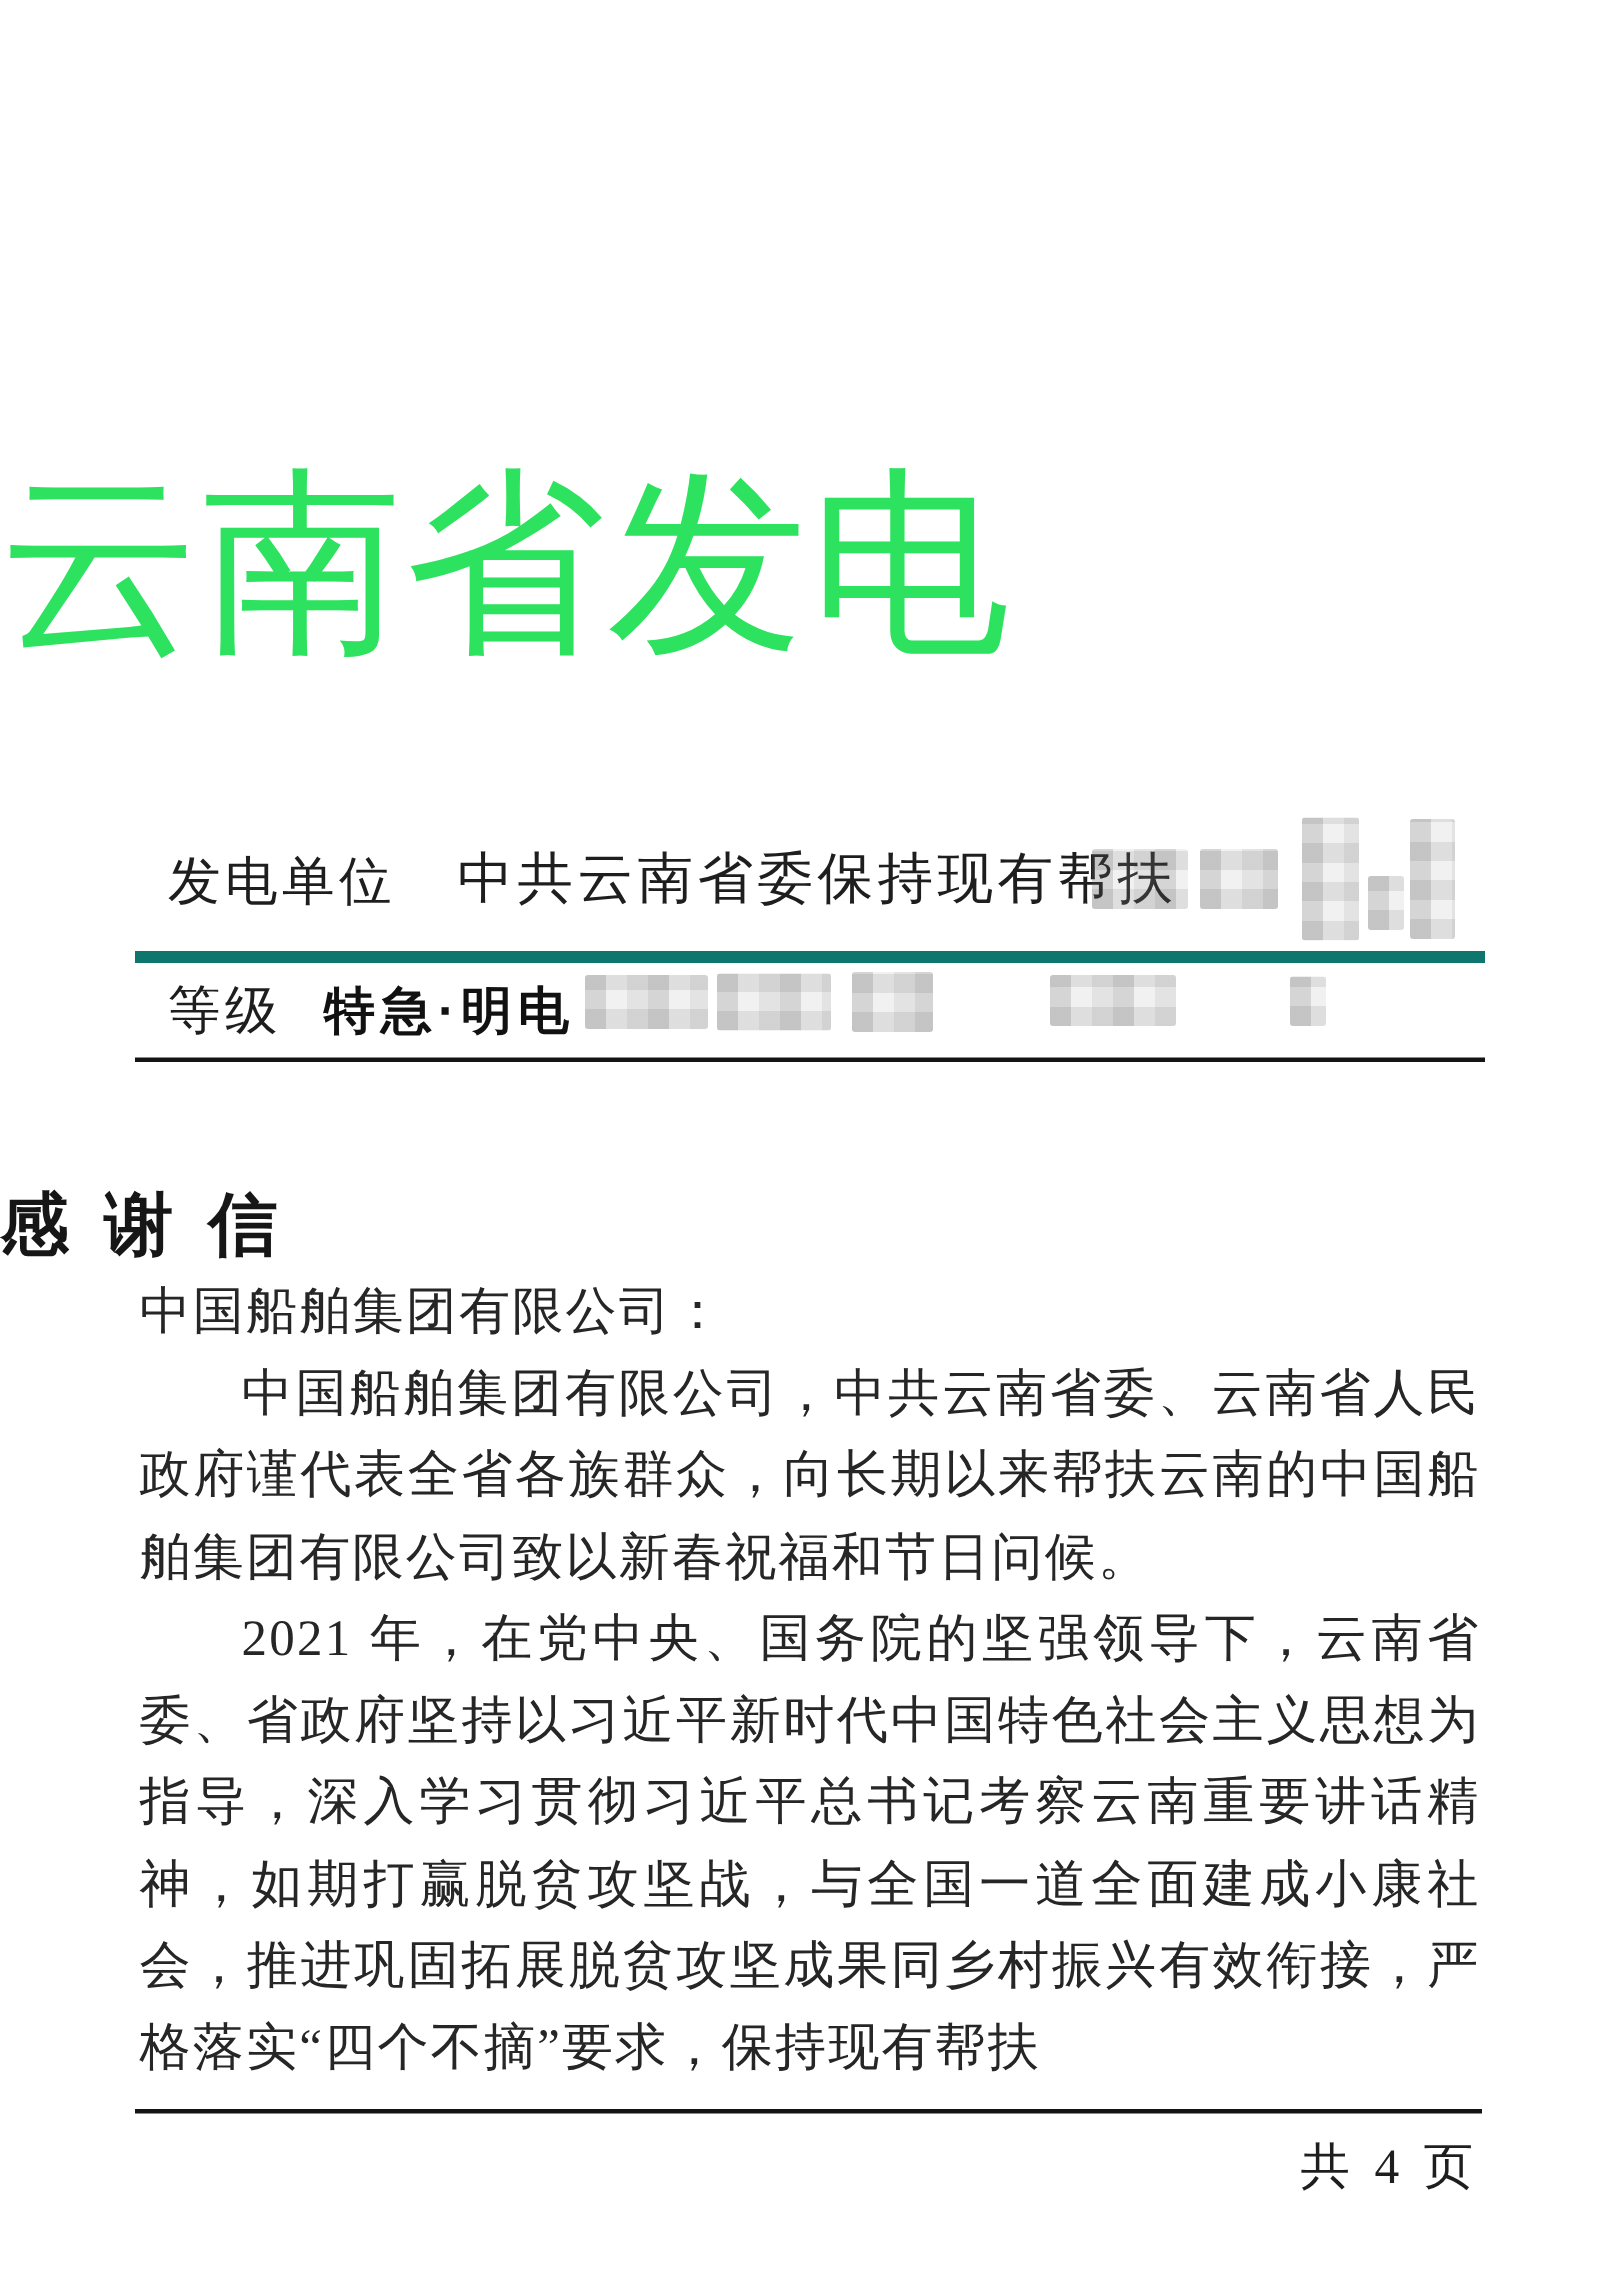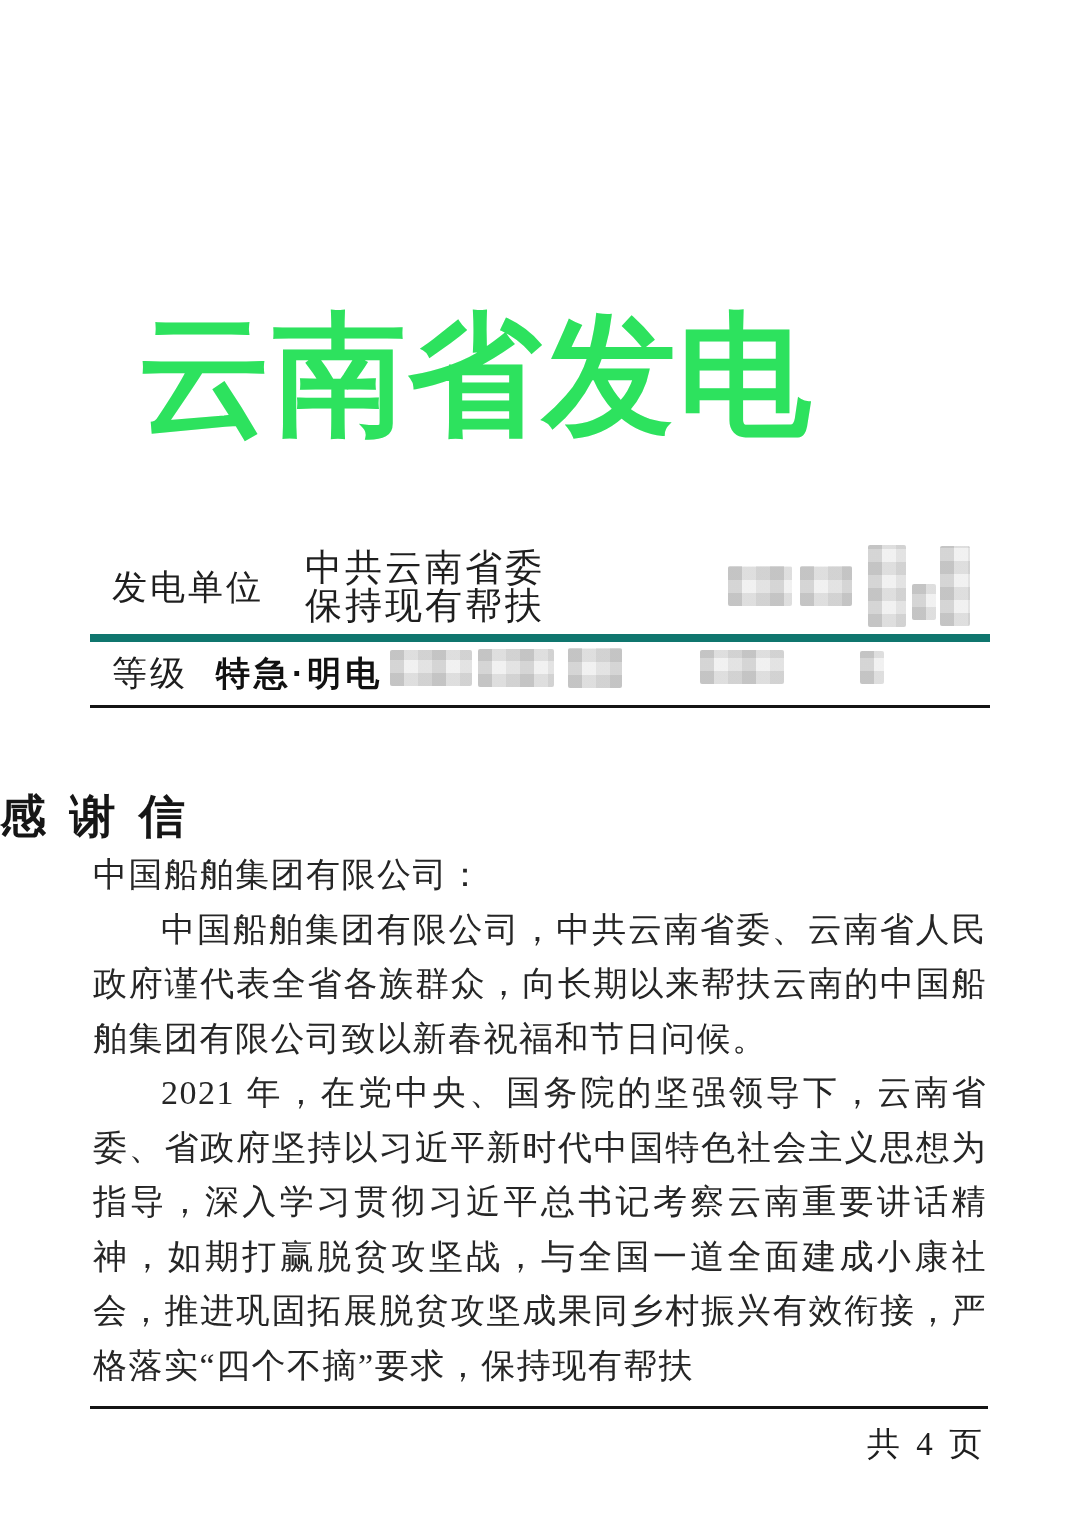--- a/index.html
+++ b/index.html
@@ -8,23 +8,22 @@
     width:1080px;height:1527px;
     background:#ffffff;
     overflow:hidden;
     font-family:"Liberation Serif", serif;
     color:#1e1e1e;
   }
   
   .banner{
     position:absolute;
     top:302px;left:0;width:951px;
-    text-align:center;
     font-size:133px;
-    font-weight:bold;
+    font-weight:normal;
     letter-spacing:2px;
     line-height:1.12;
     font-family:"Liberation Serif", serif;
   }
   
   .meta{
     position:absolute;
     left:90px;top:540px;width:900px;
   }
   .meta-row1{
@@ -40,21 +39,21 @@
     border-bottom:3px solid #141414;
   }
   .meta-label{
     font-size:35px;
     letter-spacing:3px;
     white-space:nowrap;
   }
   .sender-label{width:165px;margin-left:22px;}
   .grade-label{margin-left:22px;margin-right:28px;}
   .sender-names{
-    display:flex;flex-direction:column;
+    display:flex;flex-direction:row;
     justify-content:center;
     margin-left:28px;
     font-size:37px;
     line-height:38px;
     letter-spacing:3px;
   }
   .grade-value{
     font-family:Liberation Sans, sans-serif;
     font-weight:bold;
     font-size:34px;

